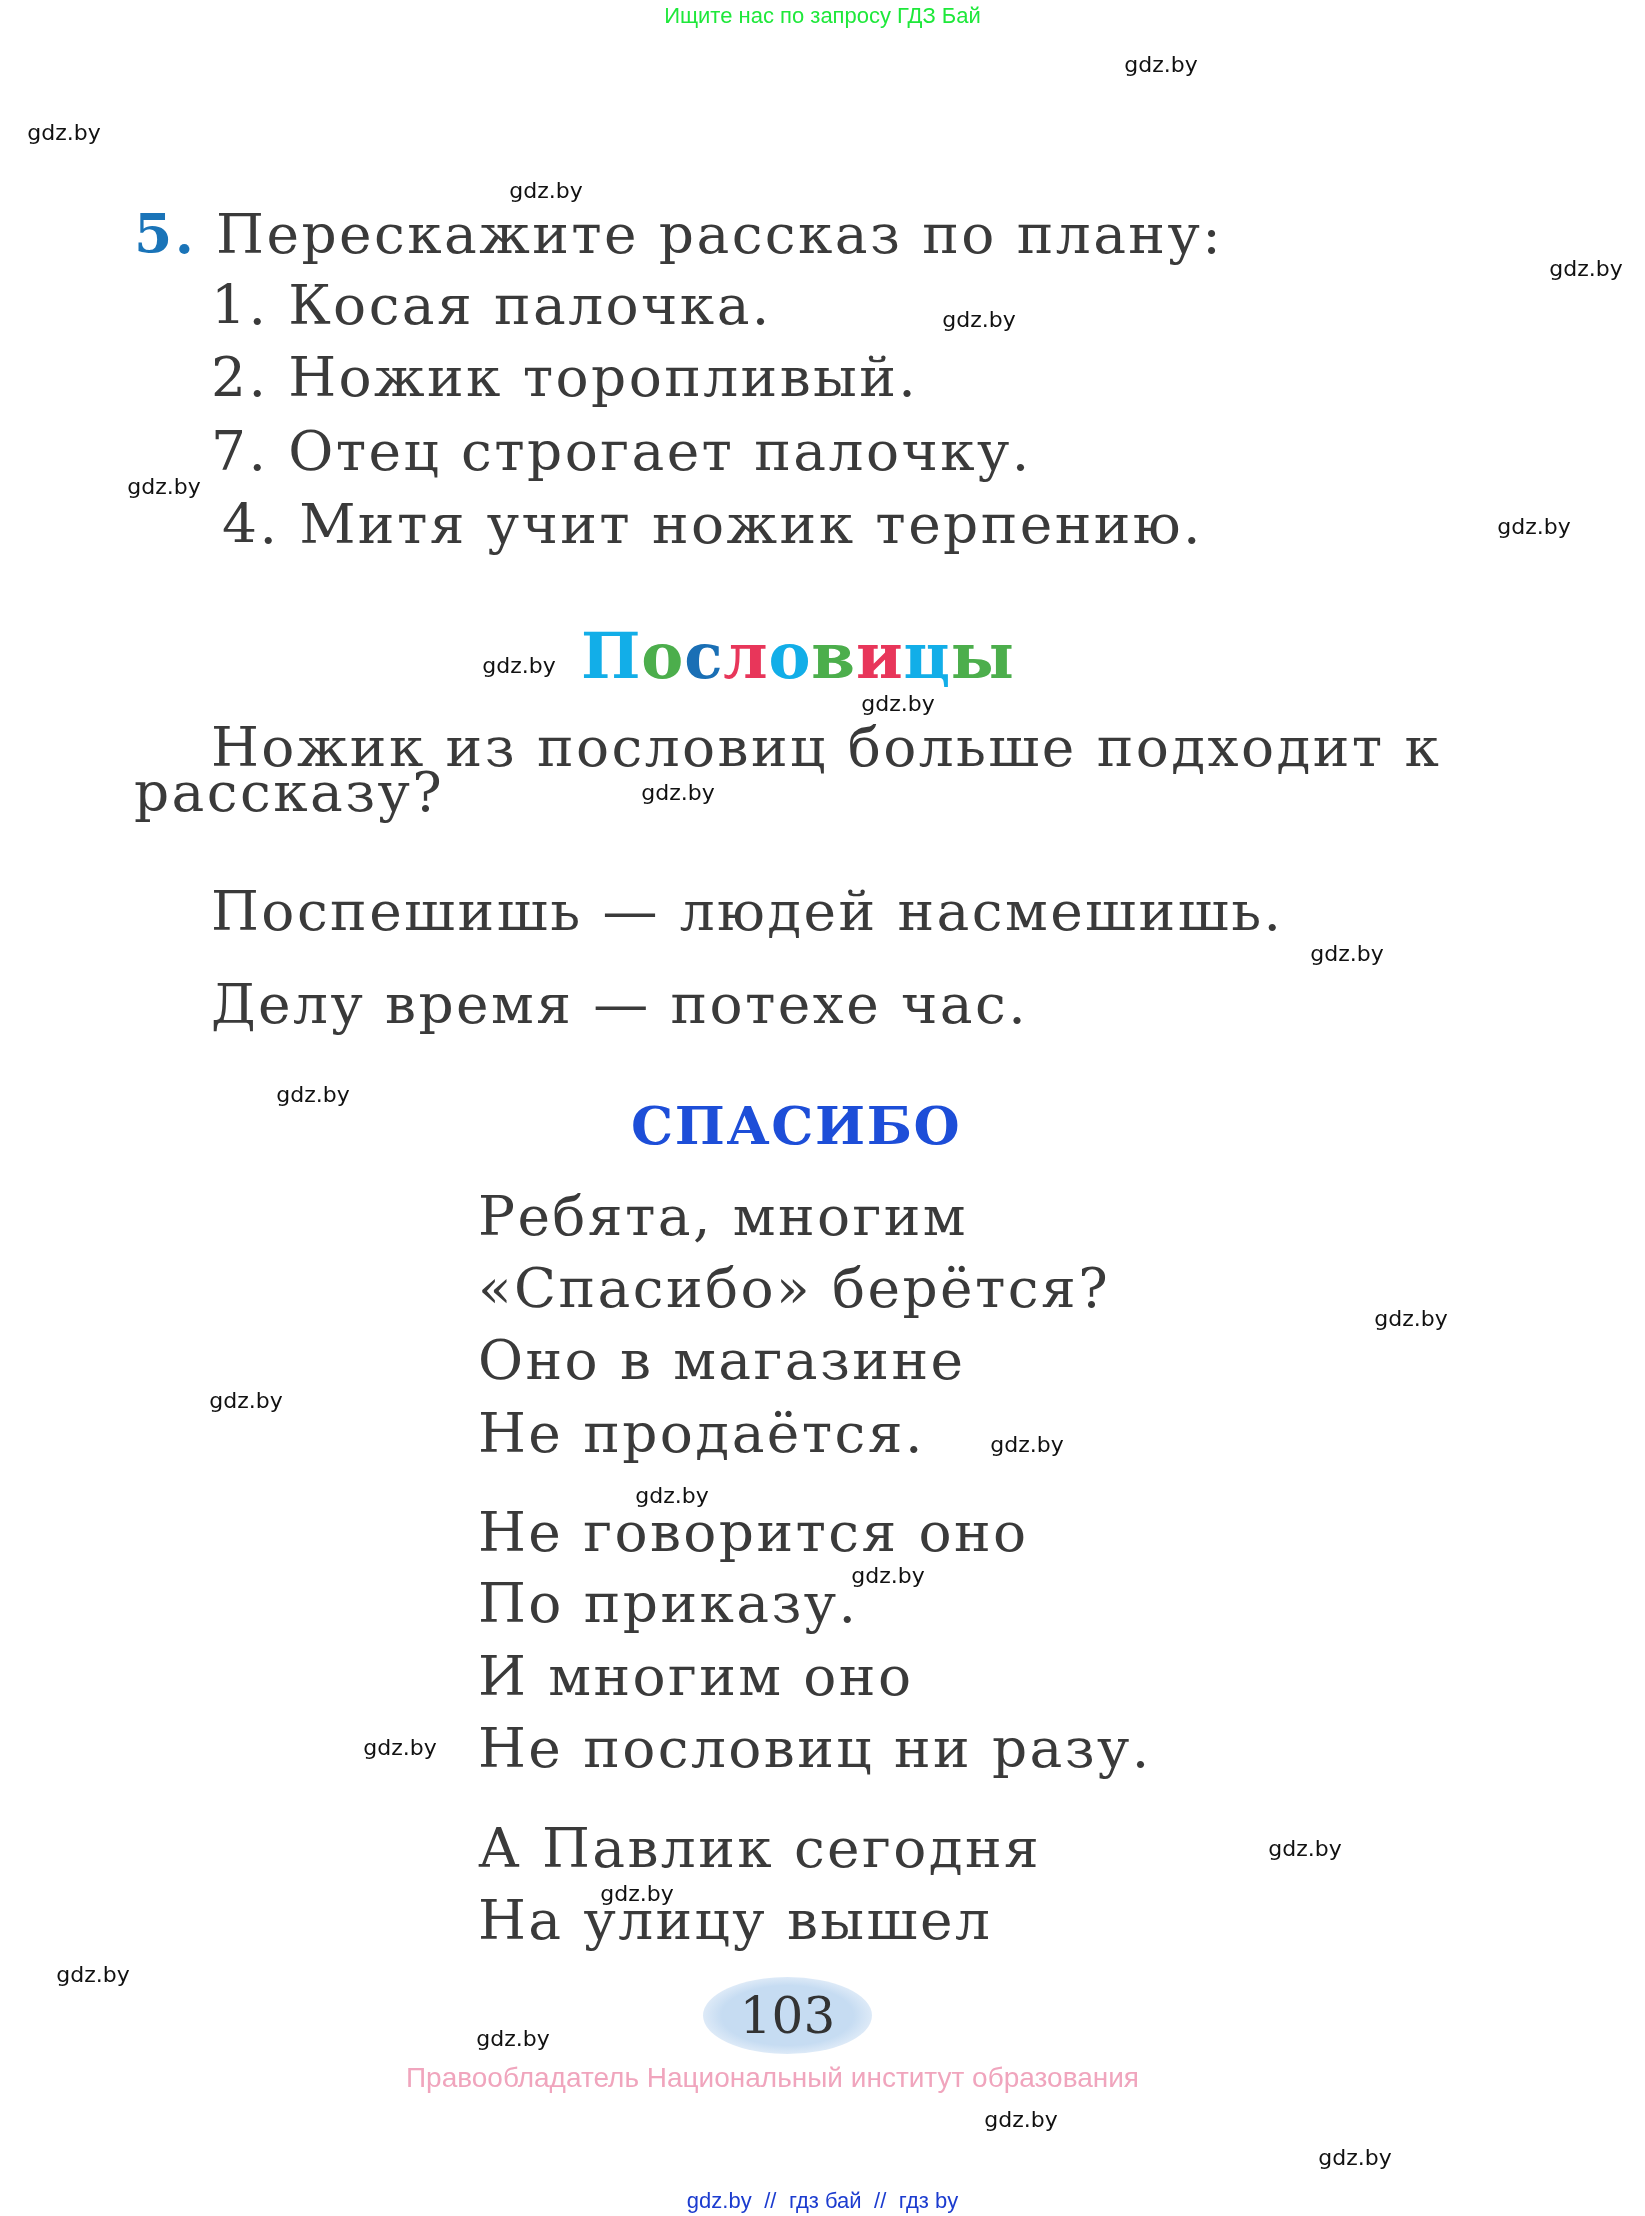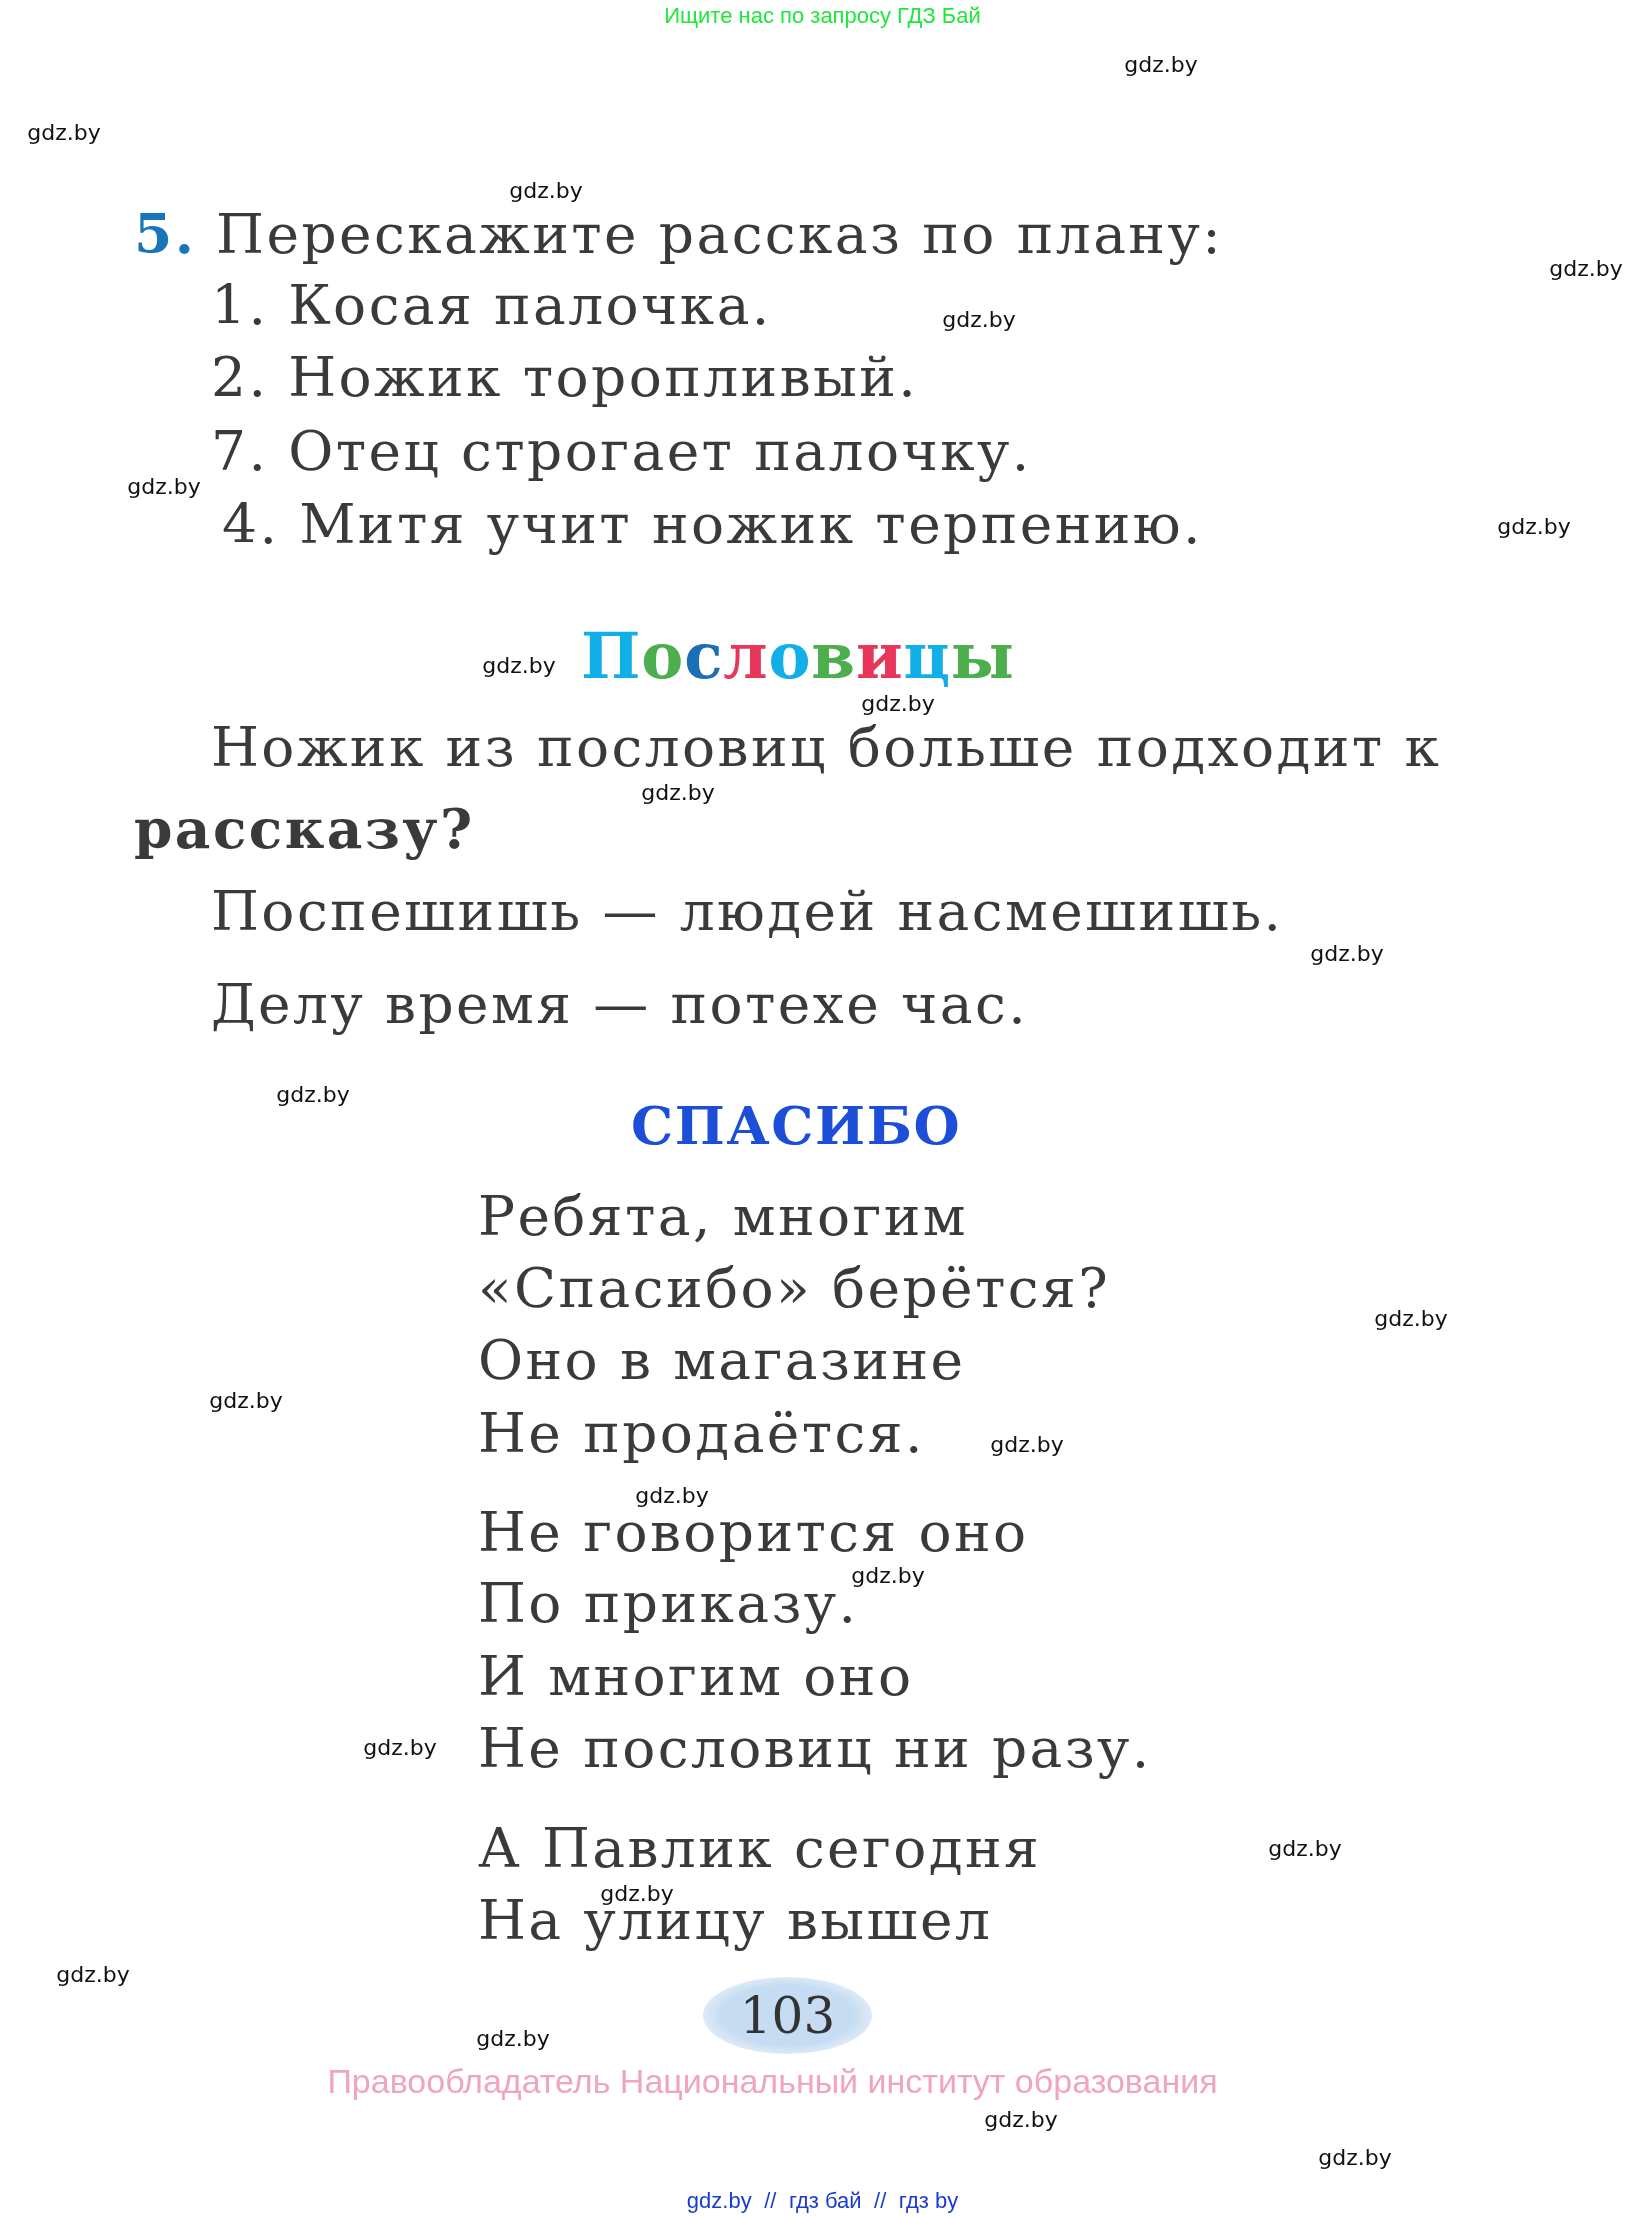--- a/index.html
+++ b/index.html
@@ -5,21 +5,21 @@
   html, body { margin:0; padding:0; background:#ffffff; }
   body { width:1645px; height:2216px; position:relative; overflow:hidden; font-family:"DejaVu Serif", "Liberation Serif", serif; color:#333333; }
   .abs { position:absolute; white-space:nowrap; }
   .header-ad { left:0; width:1645px; top:3.2px; text-align:center; font-family:"Liberation Sans", sans-serif; font-size:22px; color:#1ee83a; }
   .wm { font-family:"DejaVu Sans", "Liberation Sans", sans-serif; font-size:22px; color:#111111; transform:translate(-50%,-50%); }
   .serif-line { font-family:"DejaVu Serif", serif; font-size:55px; color:#3a3a3a; letter-spacing:2.4px; }
   .num5 { color:#1a74b8; font-weight:bold; }
   .title-colorful { font-family:"DejaVu Serif", serif; font-weight:bold; font-size:63px; letter-spacing:0.8px; }
   .title-spasibo { font-family:"DejaVu Serif", serif; font-weight:bold; font-size:53px; color:#1d4ed8; letter-spacing:1.6px; }
   .page-badge { width:169px; height:77px; border-radius:50%; background:radial-gradient(ellipse at center, #c6dcf2 55%, #e4eef9 75%, rgba(255,255,255,0) 100%); display:flex; align-items:center; justify-content:center; font-family:"DejaVu Serif", serif; font-size:50px; color:#333; }
-  .copyright { left:0; width:1545px; text-align:center; font-family:"Liberation Sans", sans-serif; font-size:34px; color:#f0a5bd; }
+  .copyright { left:0; width:1545px; text-align:center; font-family:"Liberation Sans", sans-serif; font-size:28px; color:#f0a5bd; }
   .footer-links { left:0; width:1645px; text-align:center; font-family:"Liberation Sans", sans-serif; font-size:22px; color:#1c3ccf; }
   .footer-links span { margin:0 3.2px; }
 </style>
 </head>
 <body>
 
 <div class="abs header-ad">Ищите нас по запросу ГДЗ Бай</div>
 
 <div id="watermarks">
     <div class="abs wm" style="left: 1161px; top: 64px;">gdz.by</div>
@@ -53,21 +53,21 @@
   <span>Перескажите рассказ по плану:</span>
 </div>
 <div class="abs serif-line" style="left:211px; top:273px;">1. Косая палочка.</div>
 <div class="abs serif-line" style="left:211px; top:345px;">2. Ножик торопливый.</div>
 <div class="abs serif-line" style="left:211px; top:419px;">7. Отец строгает палочку.</div>
 <div class="abs serif-line" style="left:222px; top:492px;">4. Митя учит ножик терпению.</div>
 
 <div class="abs title-colorful" id="proverbs-title" style="left:581px; top:619px;"><span style="color: rgb(18, 174, 232);">П</span><span style="color: rgb(76, 174, 76);">о</span><span style="color: rgb(26, 111, 181);">с</span><span style="color: rgb(232, 54, 90);">л</span><span style="color: rgb(18, 174, 232);">о</span><span style="color: rgb(76, 174, 76);">в</span><span style="color: rgb(232, 54, 90);">и</span><span style="color: rgb(18, 174, 232);">ц</span><span style="color: rgb(76, 174, 76);">ы</span></div>
 
 <div class="abs serif-line" style="left:211px; top:715px;">Ножик из пословиц больше подходит к</div>
-<div class="abs serif-line" style="left:134px; top:796px;font-weight:bold;">рассказу?</div>
+<div class="abs serif-line" style="left:134px; top:760px;">рассказу?</div>
 <div class="abs serif-line" style="left:211px; top:879px;">Поспешишь — людей насмешишь.</div>
 <div class="abs serif-line" style="left:211px; top:972px;">Делу время — потехе час.</div>
 
 <div class="abs title-spasibo" style="left:631px; top:1094px;">СПАСИБО</div>
 
 <div class="abs serif-line" style="left:478px; top:1184px;">Ребята, многим</div>
 <div class="abs serif-line" style="left:478px; top:1256px;">«Спасибо» берётся?</div>
 <div class="abs serif-line" style="left:478px; top:1328px;">Оно в магазине</div>
 <div class="abs serif-line" style="left:478px; top:1401px;">Не продаётся.</div>
 

